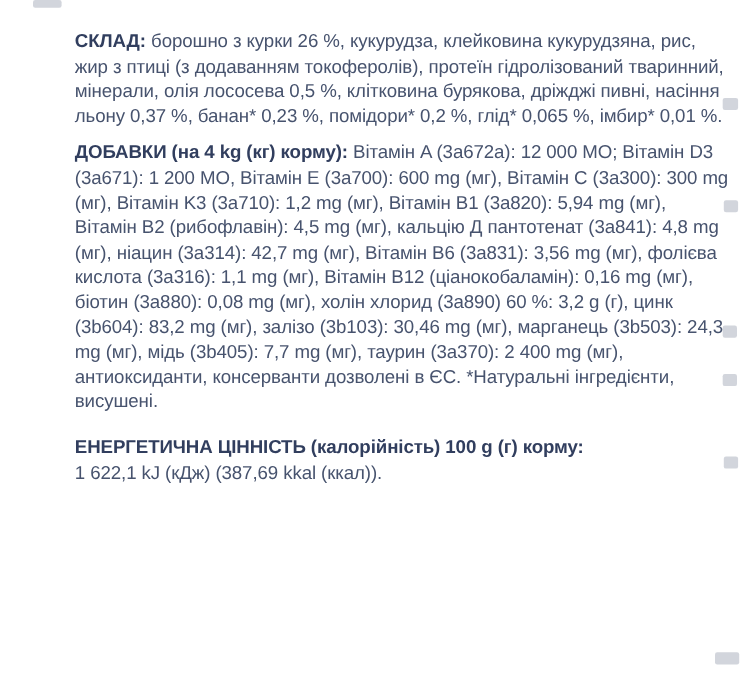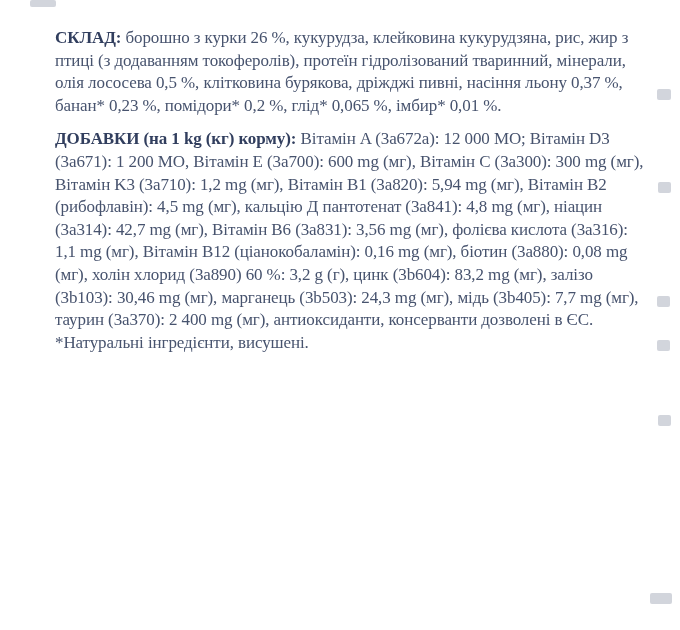--- a/index.html
+++ b/index.html
@@ -11,24 +11,23 @@
     margin:0;
     padding:0;
     width:680px;
     height:630px;
     background:var(--bg);
     overflow:hidden;
     font-family:"Liberation Sans", sans-serif;
   }
   .page{
     position:absolute;
-    left:55px;
+    left:68px;
     top:27px;
     width:597px;
-    font-family:Liberation Serif, serif;
   }
   .sec{
     margin:0 0 11px 0;
   }
   .sec.gap-lg{
     margin-bottom:19px;
   }
   .para{
     margin:0;
     font-size:17px;
@@ -59,30 +58,36 @@
 
   <section class="sec">
     <p class="para">
       <b class="label">СКЛАД:</b>
       <span>борошно з курки 26&nbsp;%, кукурудза, клейковина кукурудзяна, рис, жир з птиці (з додаванням токоферолів), протеїн гідролізований тваринний, мінерали, олія лососева 0,5&nbsp;%, клітковина бурякова, дріжджі пивні, насіння льону 0,37&nbsp;%, банан* 0,23&nbsp;%, помідори* 0,2&nbsp;%, глід* 0,065&nbsp;%, імбир* 0,01&nbsp;%.</span>
     </p>
   </section>
 
   <section class="sec gap-lg">
     <p class="para">
-      <b class="label">ДОБАВКИ (на 1 kg (кг) корму):</b>
+      <b class="label">ДОБАВКИ (на 4 kg (кг) корму):</b>
       <span>Вітамін A (3a672a): 12&nbsp;000 МО; Вітамін D3 (3a671): 1&nbsp;200 МО, Вітамін E (3a700): 600 mg (мг), Вітамін C (3a300): 300 mg (мг), Вітамін K3 (3a710): 1,2 mg (мг), Вітамін B1 (3a820): 5,94 mg (мг), Вітамін B2 (рибофлавін): 4,5 mg (мг), кальцію Д пантотенат (3a841): 4,8 mg (мг), ніацин (3a314): 42,7 mg (мг), Вітамін B6 (3a831): 3,56 mg (мг), фолієва кислота (3a316): 1,1 mg (мг), Вітамін B12 (ціанокобаламін): 0,16 mg (мг), біотин (3a880): 0,08 mg (мг), холін хлорид (3a890) 60&nbsp;%: 3,2 g (г), цинк (3b604): 83,2 mg (мг), залізо (3b103): 30,46 mg (мг), марганець (3b503): 24,3 mg (мг), мідь (3b405): 7,7 mg (мг), таурин (3a370): 2&nbsp;400 mg (мг), антиоксиданти, консерванти дозволені в ЄС. *Натуральні інгредієнти, висушені.</span>
     </p>
   </section>
 
   <section class="sec">
     <p class="para">
     </p>
   </section>
 
+  <section class="sec">
+    <p class="para">
+      <b class="label block">ЕНЕРГЕТИЧНА ЦІННІСТЬ (калорійність) 100 g (г) корму:</b>
+      <span>1&nbsp;622,1 kJ (кДж) (387,69 kkal (ккал)).</span>
+    </p>
+  </section>
 
 </div>
 
 <div class="mark" style="left:30px;top:0;width:26px;height:7px;"></div>
 <div class="mark" style="left:657px;top:89px;width:14px;height:11px;"></div>
 <div class="mark" style="left:658px;top:182px;width:13px;height:11px;"></div>
 <div class="mark" style="left:657px;top:296px;width:13px;height:11px;"></div>
 <div class="mark" style="left:657px;top:340px;width:13px;height:11px;"></div>
 <div class="mark" style="left:658px;top:415px;width:13px;height:11px;"></div>
 <div class="mark" style="left:650px;top:593px;width:22px;height:11px;"></div>

